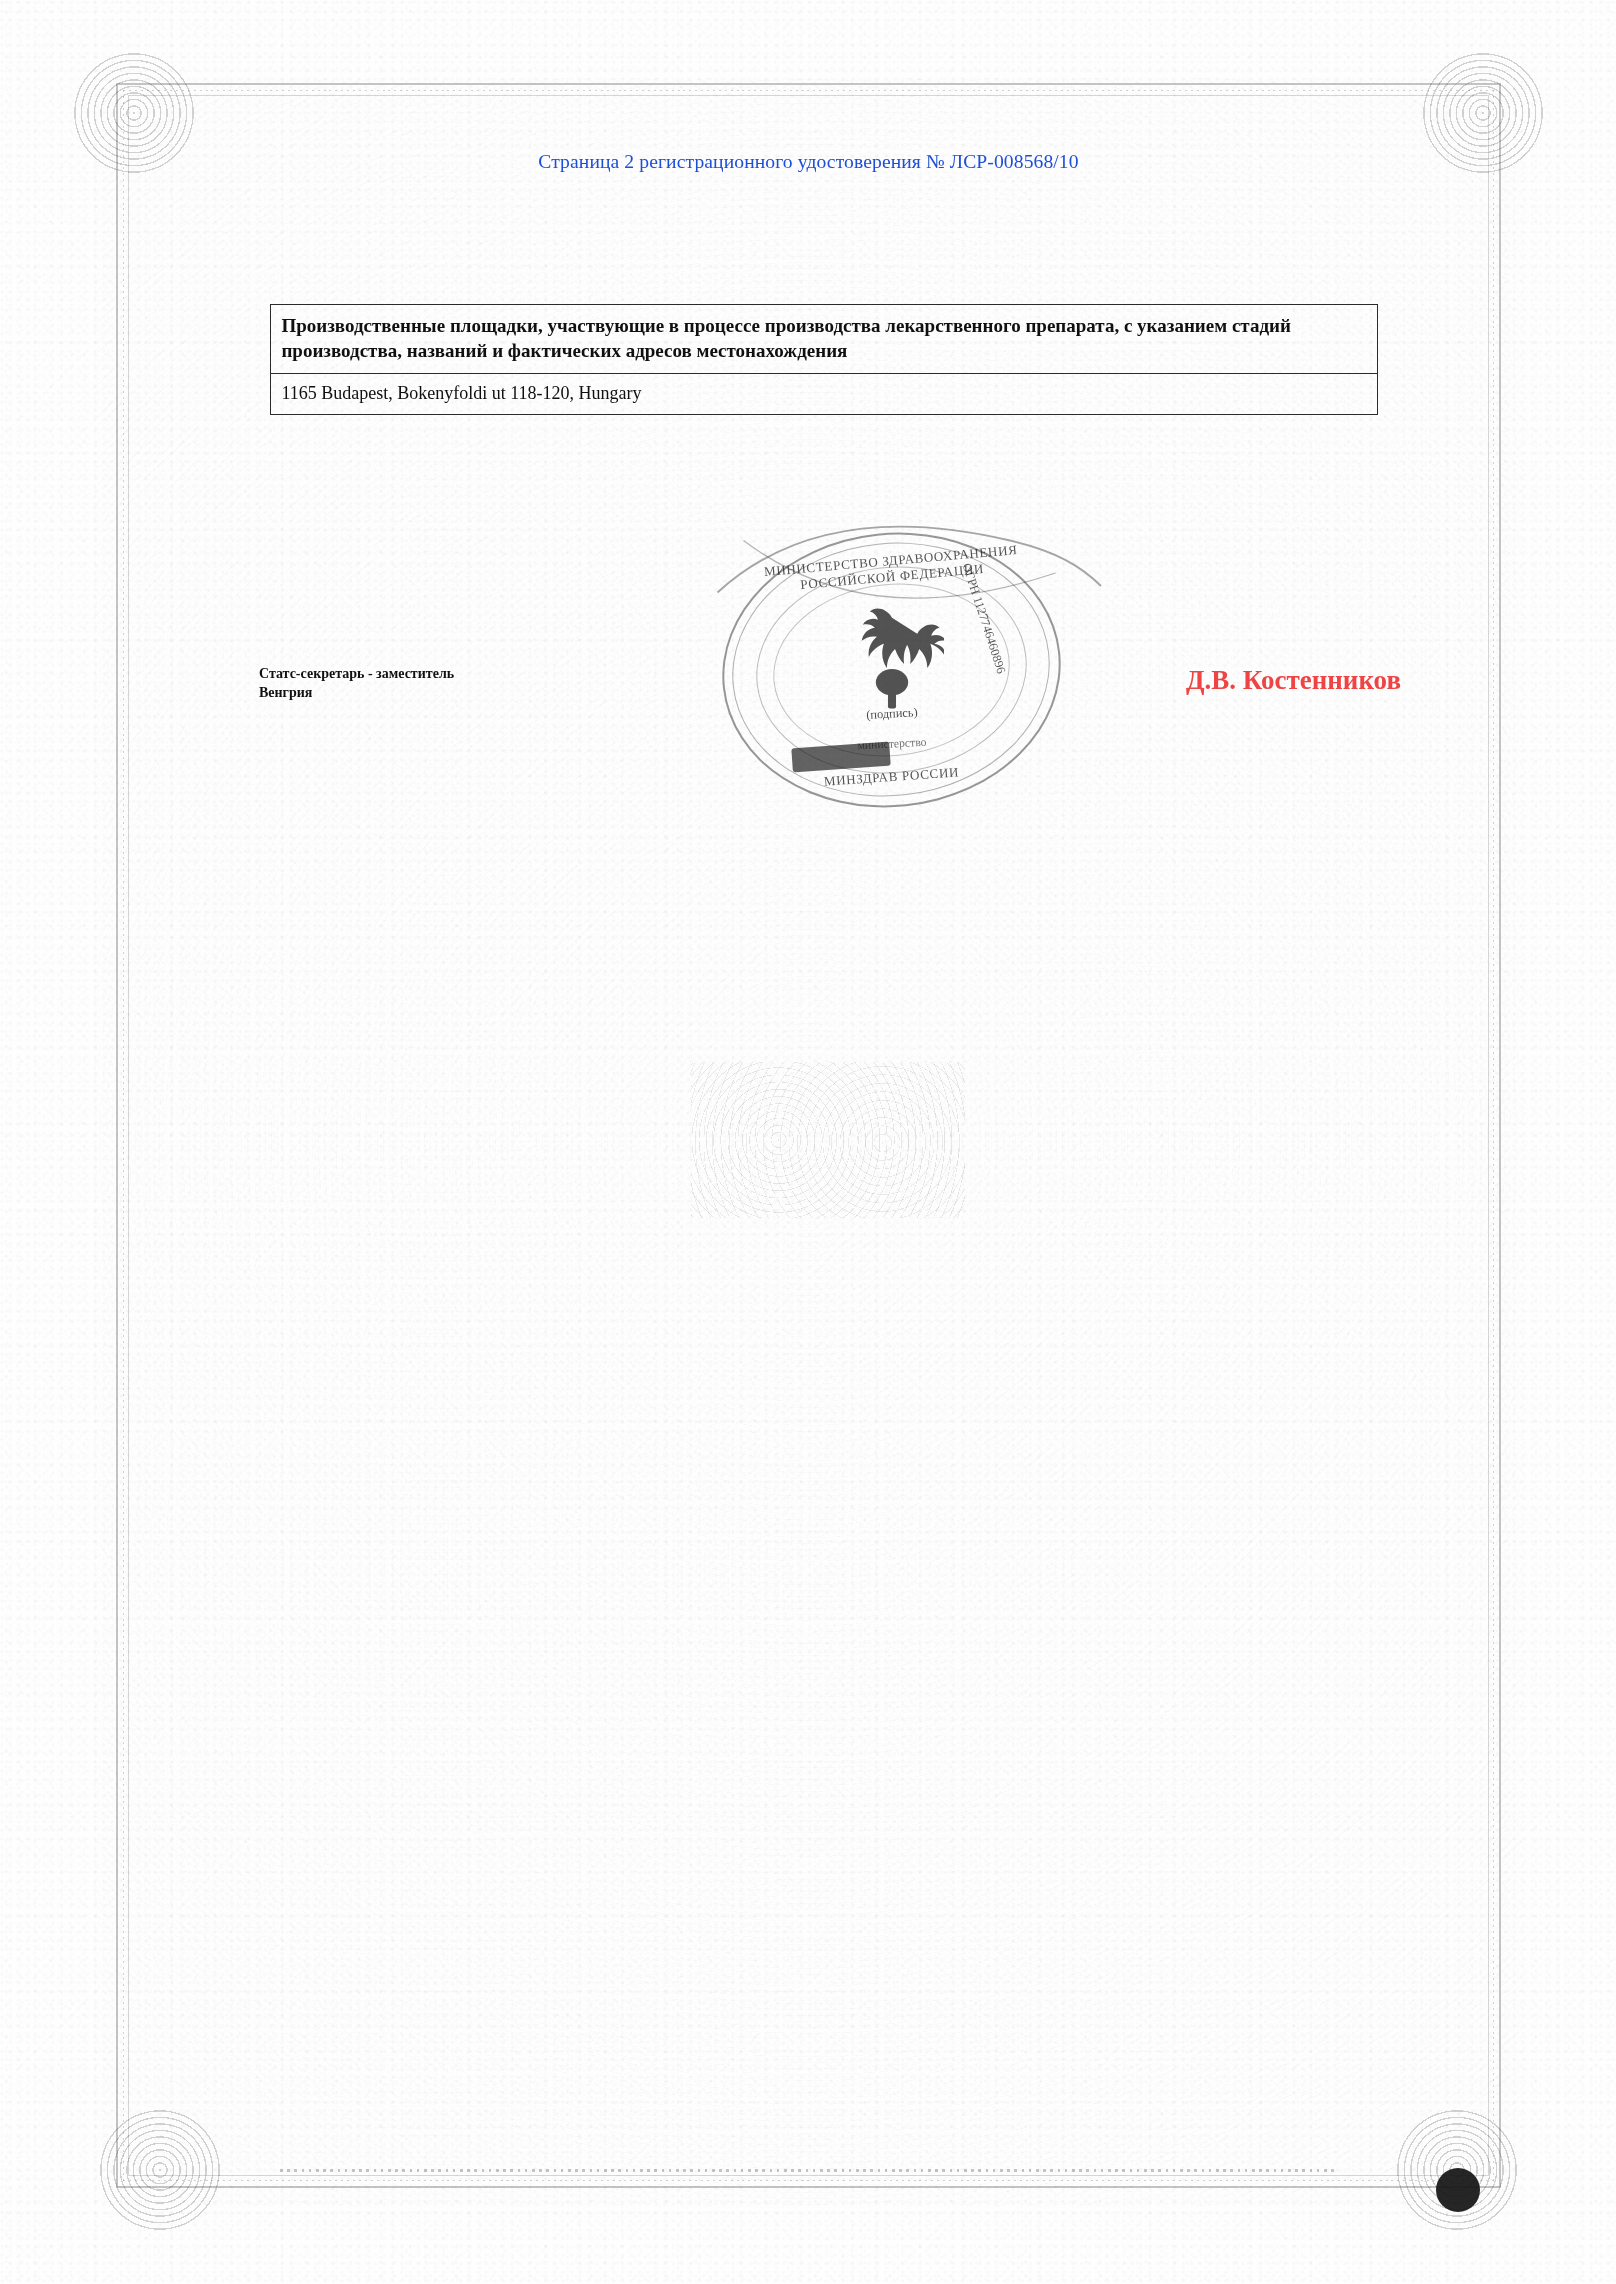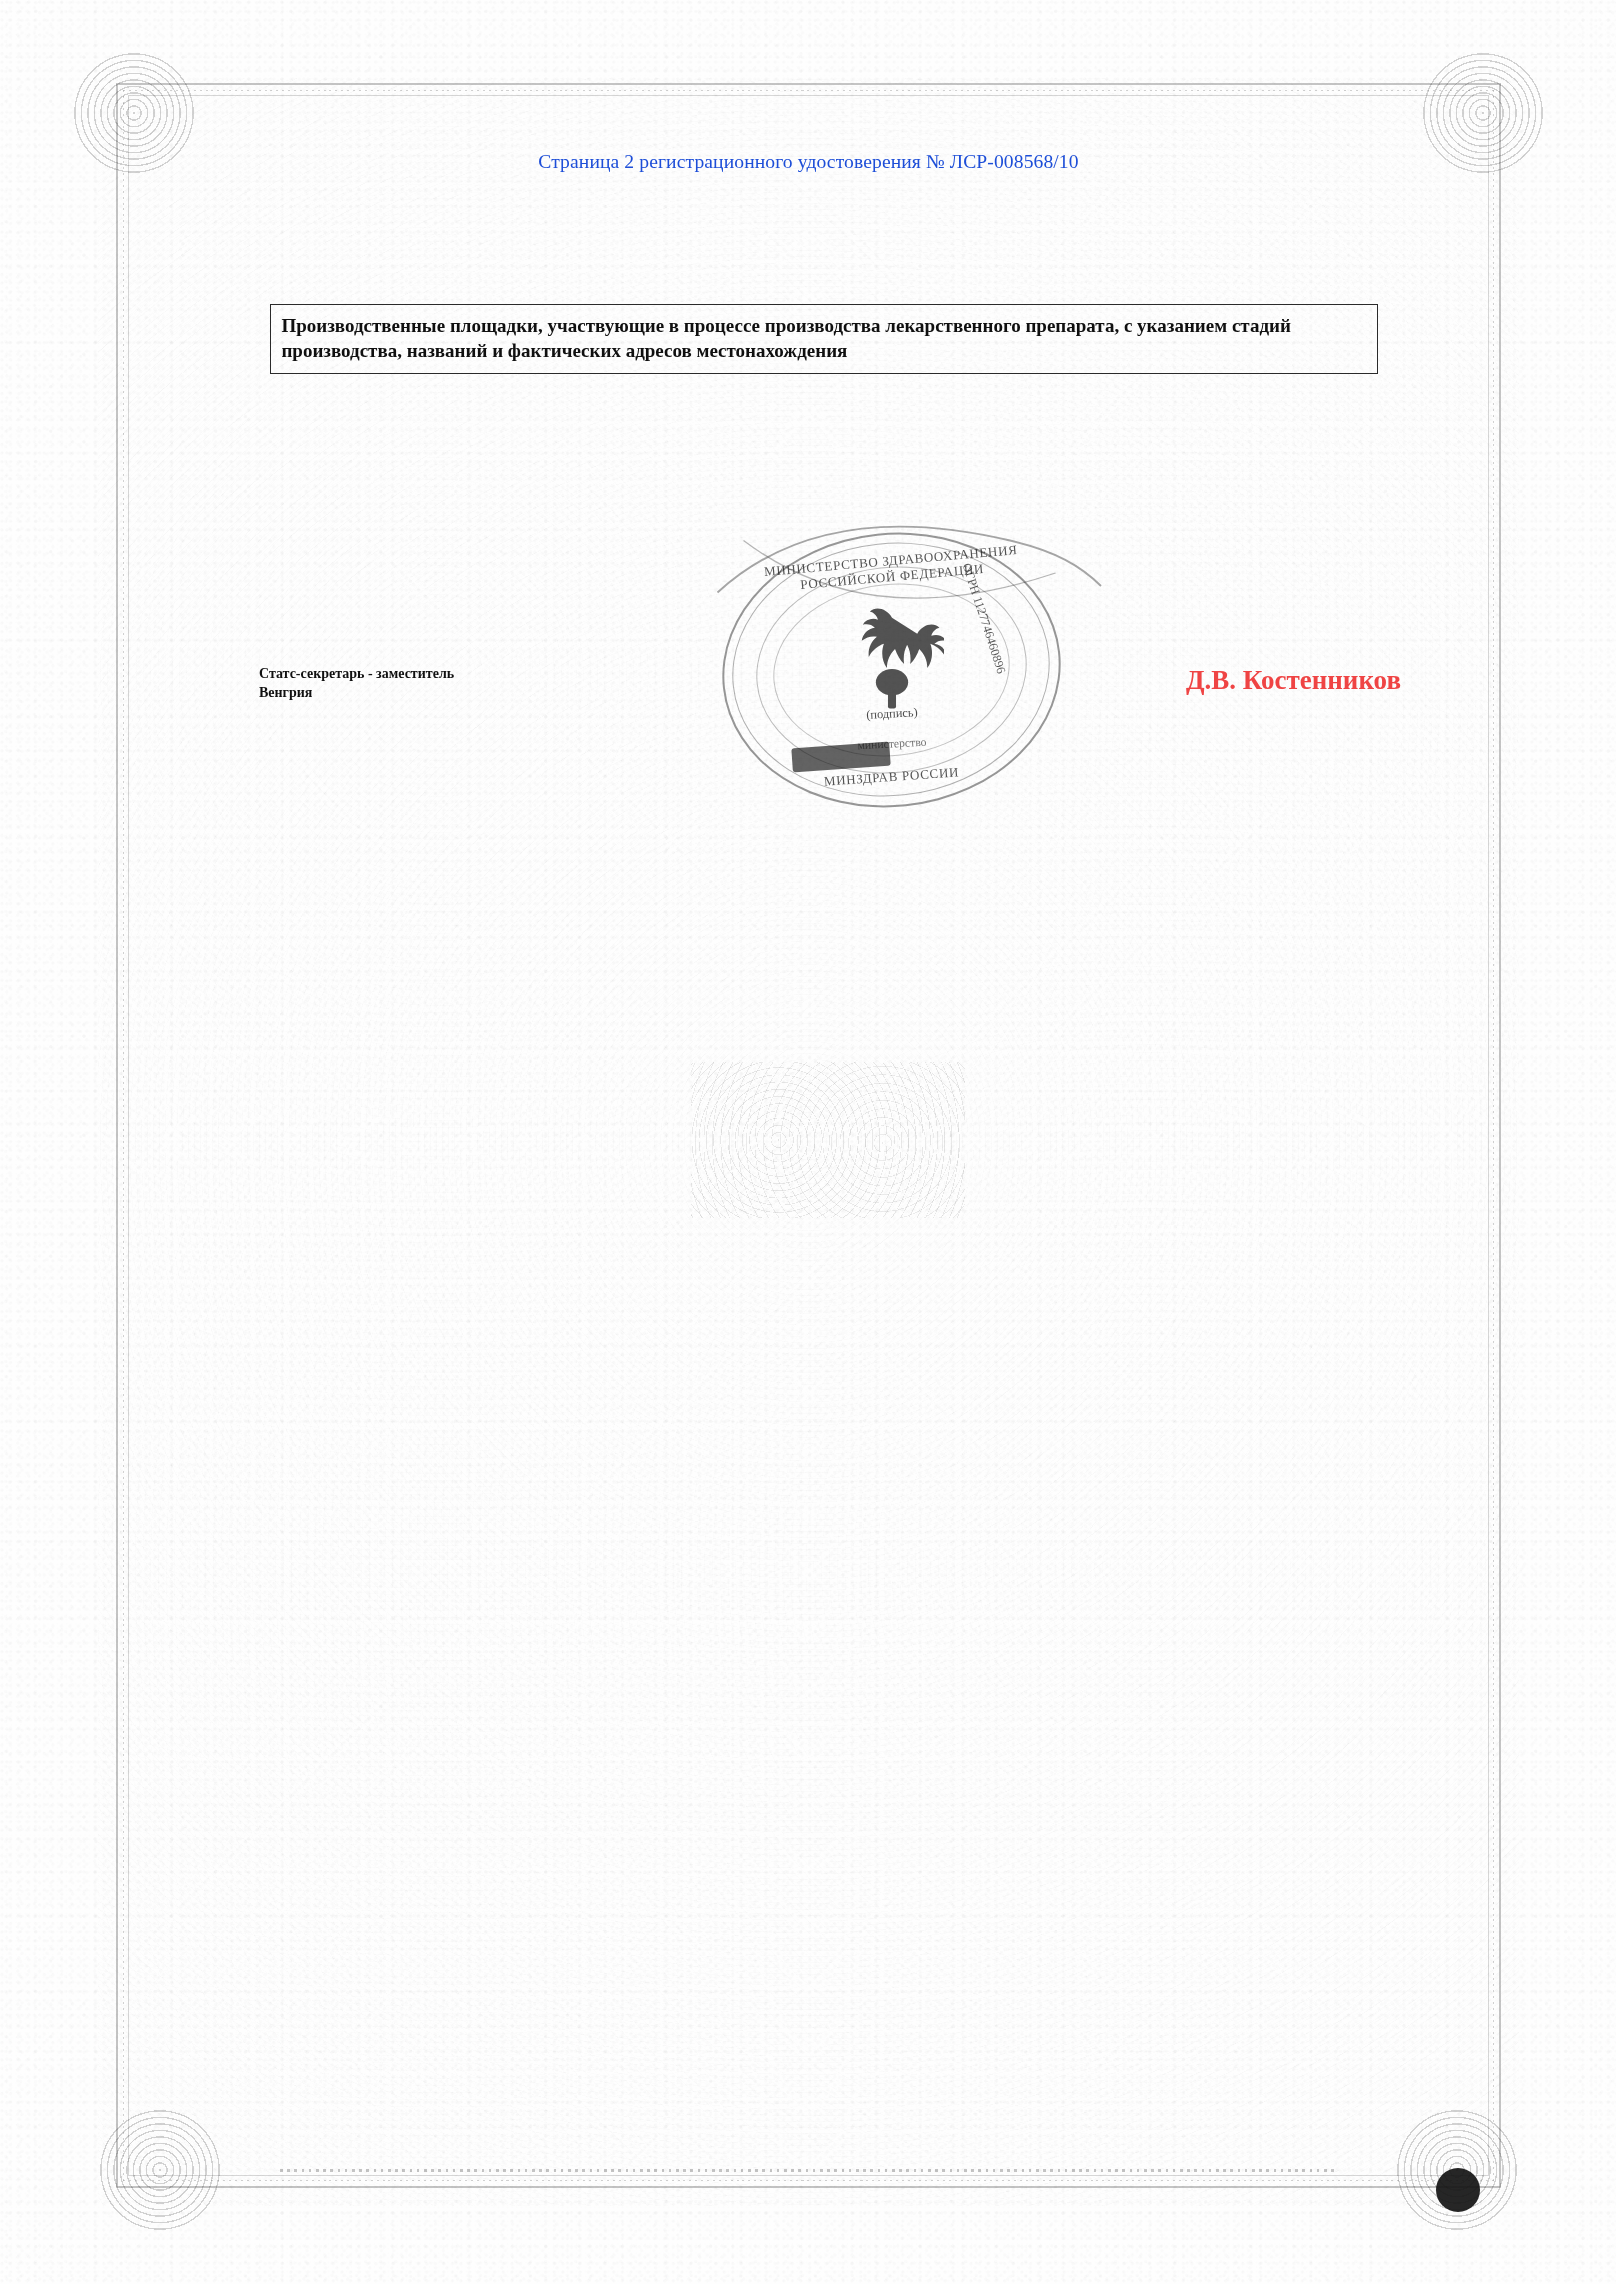--- a/index.html
+++ b/index.html
@@ -282,20 +282,23 @@
   <div class="corner bl"></div>
   <div class="corner br"></div>
   <div class="corner-blob"></div>
 
   <div class="header-line">Страница 2 регистрационного удостоверения № ЛСР-008568/10</div>
 
   <table class="doc-table">
     <tbody>
       <tr>
         <td class="cell-title" colspan="2">Производственные площадки, участвующие в процессе производства лекарственного препарата, с указанием стадий производства, названий и фактических адресов местонахождения</td>
+      </tr>
+      <tr>
+        <td class="cell-address" colspan="2">1165 Budapest, Bokenyfoldi ut 118-120, Hungary</td>
       </tr>
     </tbody>
   </table>
 
   <div class="stamp">
     <div class="stamp-ring"></div>
     <div class="stamp-ring r2"></div>
     <div class="stamp-ring r3"></div>
     <div class="stamp-ring r4"></div>
     <div class="stamp-text-top">МИНИСТЕРСТВО ЗДРАВООХРАНЕНИЯ РОССИЙСКОЙ ФЕДЕРАЦИИ</div>

